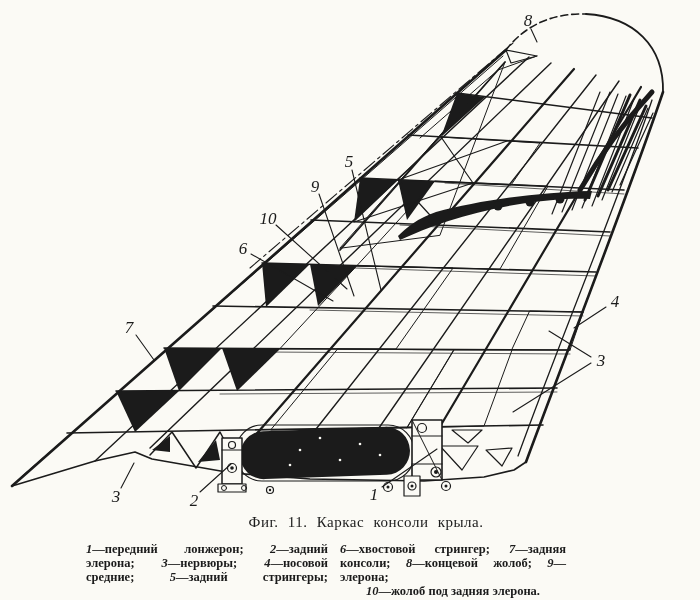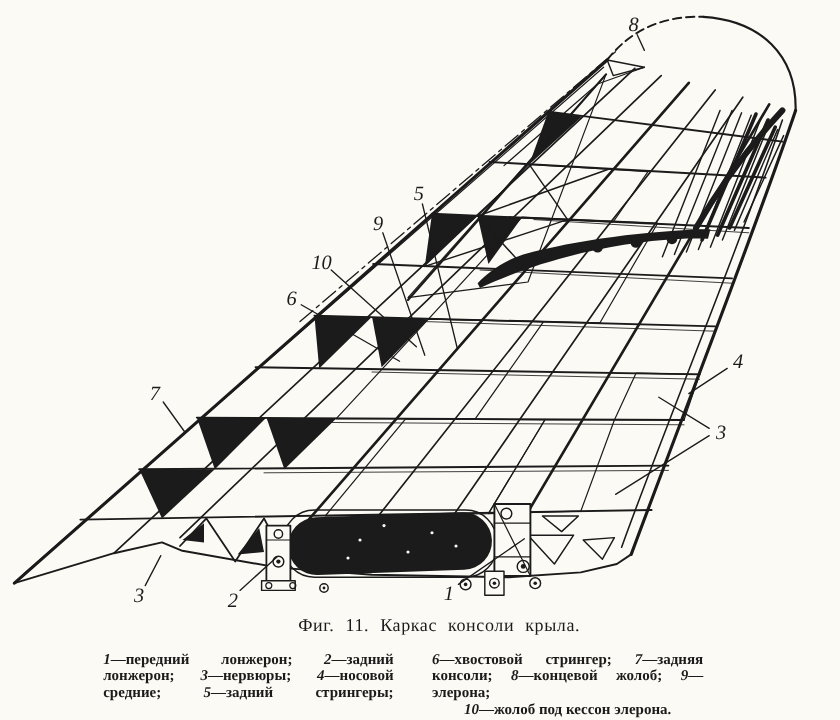--- a/index.html
+++ b/index.html
@@ -19,21 +19,21 @@
     font-family:"Liberation Serif",serif;font-style:italic;font-size:17px;
     fill:#1b1b1b;stroke:none;
   }
   .fig-title{
     position:absolute;left:16px;top:514px;width:700px;text-align:center;
     font-size:15px;letter-spacing:.5px;word-spacing:5px;white-space:nowrap;
   }
   .legend{position:absolute;top:542px;font-size:12.5px;font-weight:bold;line-height:14px;margin-left:16px;}
   .legend .it{font-style:italic;}
   .col-left{left:70px;width:242px;}
-  .col-right{left:344px;width:226px;}
+  .col-right{left:324px;width:226px;}
   .lline{text-align:justify;text-align-last:justify;}
   .lline.center{text-align:center;text-align-last:center;}
 </style>
 </head>
 <body>
 
 <div class="page">
 
   <svg id="fig-svg" width="700" height="512" viewBox="0 0 700 512">
     <defs>
@@ -209,23 +209,23 @@
       <text x="528" y="26" text-anchor="middle">8</text>
       <text x="315" y="192" text-anchor="middle">9</text>
       <text x="268" y="224" text-anchor="middle">10</text>
     </g>
   </svg>
 
   <div class="fig-title">Фиг. 11. Каркас консоли крыла.</div>
 
   <div class="legend col-left">
     <div class="lline"><span class="it">1</span><span>—передний лонжерон; </span><span class="it">2</span><span>—задний</span></div>
-    <div class="lline"><span>лонжерон; </span><span class="it">3</span><span>—нервюры; </span><span class="it">4</span><span>—носовой</span></div>
+    <div class="lline"><span>элерона; </span><span class="it">3</span><span>—нервюры; </span><span class="it">4</span><span>—носовой</span></div>
     <div class="lline"><span>средние; </span><span class="it">5</span><span>—задний стрингеры;</span></div>
   </div>
 
   <div class="legend col-right">
     <div class="lline"><span class="it">6</span><span>—хвостовой стрингер; </span><span class="it">7</span><span>—задняя</span></div>
     <div class="lline"><span>консоли; </span><span class="it">8</span><span>—концевой жолоб; </span><span class="it">9</span><span>—элерона;</span></div>
-    <div class="lline center"><span class="it">10</span><span>—жолоб под кессон элерона.</span></div>
+    <div class="lline center"><span class="it">10</span><span>—жолоб под задняя элерона.</span></div>
   </div>
 
 </div>
 
 </body></html>

